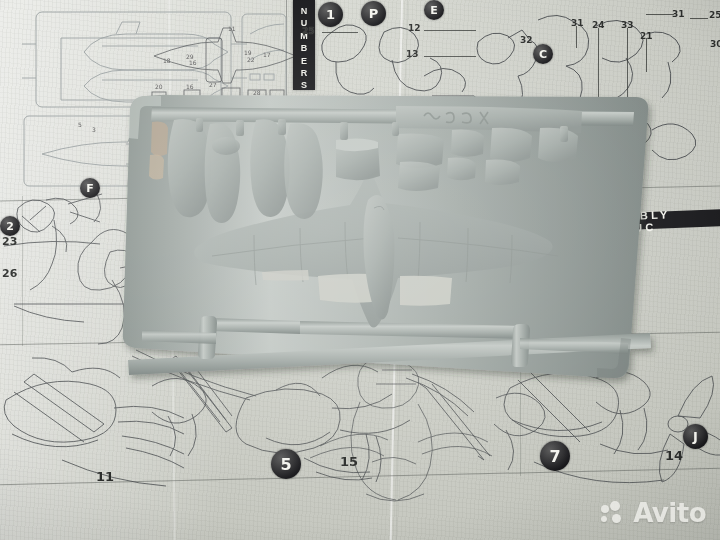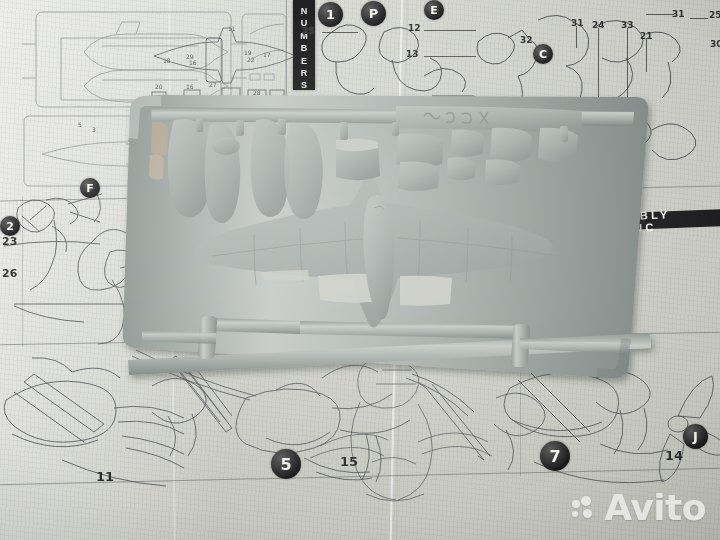--- a/index.html
+++ b/index.html
@@ -90,21 +90,21 @@
   #sprue{position:absolute;left:0;top:0;width:720px;height:540px;}
   #sprue *{}
 
   
   .avito{
     position:absolute;right:14px;bottom:12px;
     display:flex;align-items:center;gap:6px;
     opacity:.78;
   }
   .avito .word{
-    color:#f2f2ee;font-size:36px;font-weight:700;letter-spacing:-.5px;
+    color:#f2f2ee;font-size:26px;font-weight:700;letter-spacing:-.5px;
     font-family:"DejaVu Sans",sans-serif;
     text-shadow:0 1px 2px rgba(0,0,0,.22);
   }
   .avdots{position:relative;width:26px;height:26px;}
   .avdots i{position:absolute;border-radius:50%;background:#f2f2ee;display:block;
             box-shadow:0 1px 2px rgba(0,0,0,.18);}
 </style>
 </head>
 <body>
 

